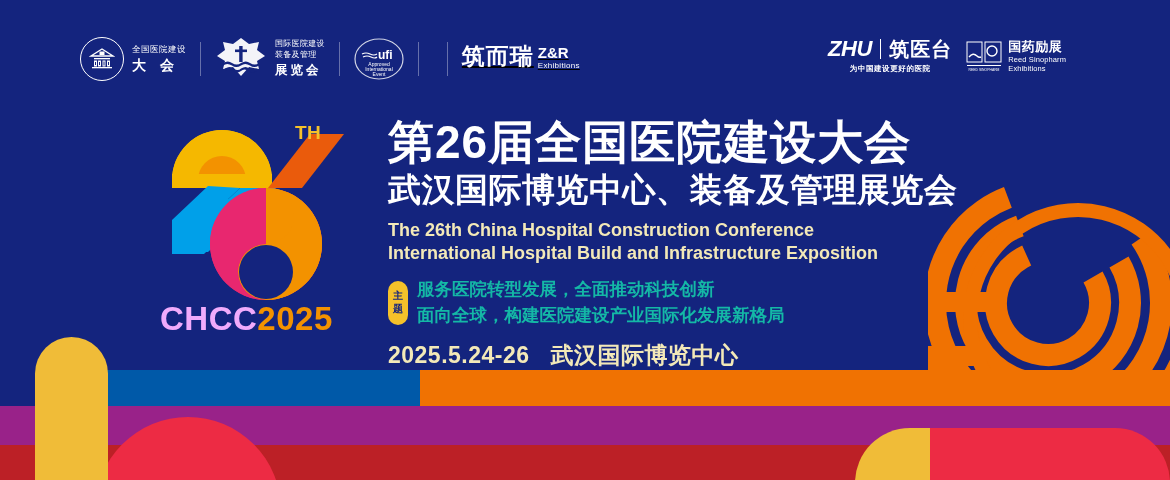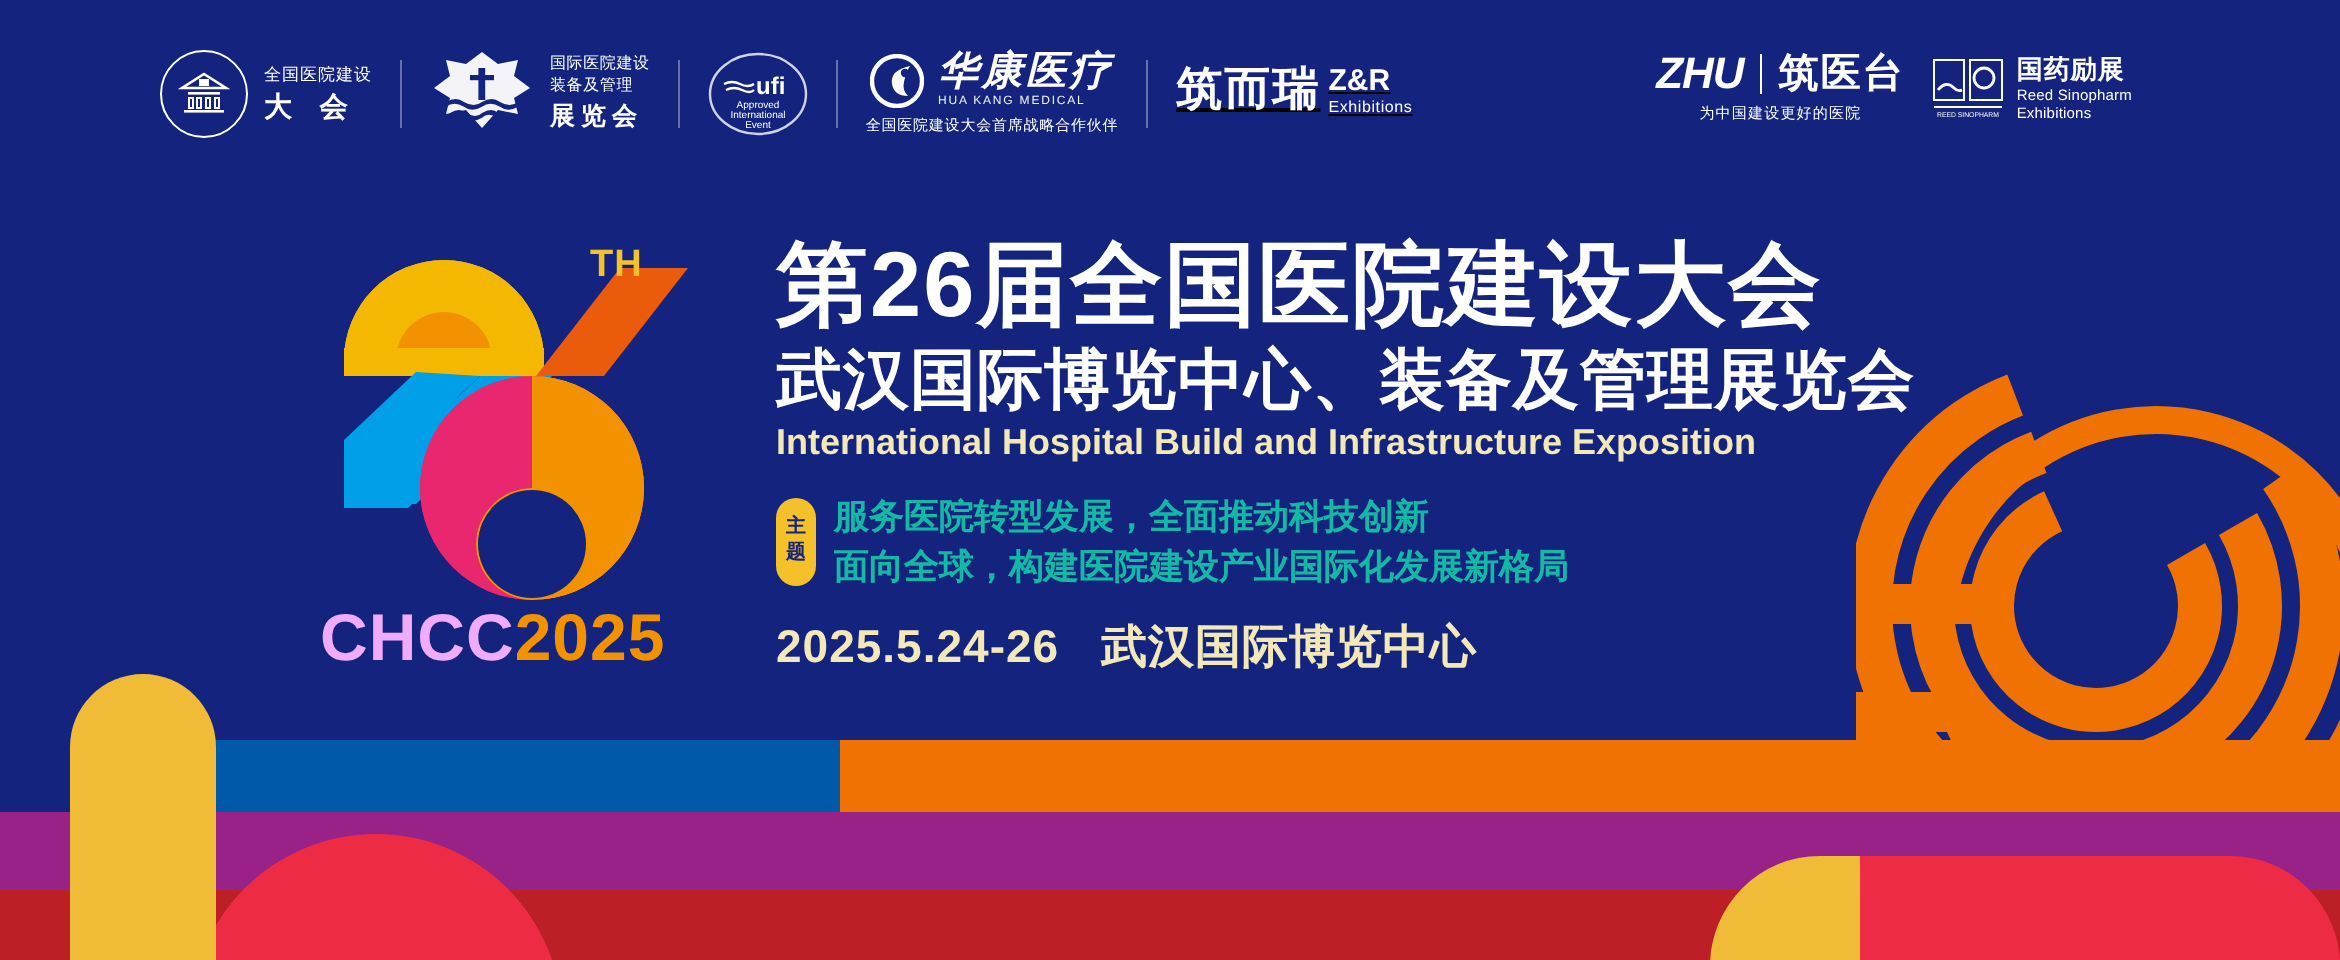--- a/index.html
+++ b/index.html
@@ -8,21 +8,21 @@
 
   #banner {
     position:relative;
     width:1170px; height:480px;
     background:#14247e;
     overflow:hidden;
   }
 
   
   .logo-bar {
-    position:absolute; left:0; top:0; width:1128px; height:95px;
+    position:absolute; left:0; top:12px; width:1128px; height:95px;
     display:flex; align-items:center;
   }
   .logo-left {
     position:absolute; left:80px; top:24px;
     display:flex; align-items:center; gap:0px;
   }
   .logo-right {
     position:absolute; right:62px; top:26px;
     display:flex; align-items:center; gap:14px;
   }
@@ -57,21 +57,21 @@
   .zr-cn { color:#fff; font-size:23px; font-weight:bold; letter-spacing:1px; line-height:1; }
   .zr-en { color:#fff; line-height:1.1; margin-bottom:2px; }
   .zr-en .t1 { font-size:15px; font-weight:bold; letter-spacing:0; }
   .zr-en .t2 { font-size:8px; letter-spacing:.3px; }
 
   .zhu-logo { display:flex; flex-direction:column; align-items:center; }
   .zhu-row { display:flex; align-items:center; gap:8px; }
   .zhu-en { color:#fff; font-size:22px; font-weight:bold; font-style:italic; letter-spacing:-.5px; line-height:1; }
   .zhu-bar { width:1.5px; height:20px; background:#fff; }
   .zhu-cn { color:#fff; font-size:20px; font-weight:bold; letter-spacing:1px; line-height:1; }
-  .zhu-sub { color:#fff; font-size:7.5px; letter-spacing:.6px; margin-top:4px; white-space:nowrap; }
+  .zhu-sub { color:#fff; font-size:7.5px; letter-spacing:.6px; margin-top:4px; white-space:nowrap;font-weight:bold; }
 
   .reed-logo { display:flex; align-items:center; gap:6px; }
   .reed-mark { width:36px; height:30px; position:relative; }
   .reed-txt { color:#fff; line-height:1.2; }
   .reed-txt .r1 { font-size:13px; font-weight:bold; letter-spacing:.5px; }
   .reed-txt .r2 { font-size:7.5px; letter-spacing:.1px; }
   .reed-txt .r3 { font-size:7.5px; letter-spacing:.1px; }
 
   
   .logo26 { position:absolute; left:158px; top:112px; width:200px; height:200px; }
@@ -209,36 +209,20 @@
             <text x="24" y="21" font-family="Liberation Sans, sans-serif" font-size="12" font-weight="bold" fill="#ffffff">ufi</text>
             <text x="25" y="28" font-family="Liberation Sans, sans-serif" font-size="5" fill="#ffffff" text-anchor="middle">Approved</text>
             <text x="25" y="33" font-family="Liberation Sans, sans-serif" font-size="5" fill="#ffffff" text-anchor="middle">International</text>
             <text x="25" y="38" font-family="Liberation Sans, sans-serif" font-size="5" fill="#ffffff" text-anchor="middle">Event</text>
           </g>
         </svg>
       </div>
 
       <div class="vdiv"></div>
 
-      <div class="hk-logo">
-        <div class="hk-row">
-          <div class="hk-mark">
-            <svg viewBox="0 0 27 27" width="27" height="27">
-              <path d="M13.5 1 a12.5 12.5 0 1 0 0 25 a12.5 12.5 0 1 0 0 -25 Z" fill="none" stroke="#fff" stroke-width="2.2"></path>
-              <path d="M20 6 q-10 2 -9 9 q1 6 8 6 q-3 -3 -2 -7 q1 -5 3 -8 Z" fill="#ffffff"></path>
-              <circle cx="17.5" cy="9.5" r="2.1" fill="#14247e"></circle>
-            </svg>
-          </div>
-          <div>
-            <div class="hk-cn">华康医疗</div>
-            <div class="hk-en">HUA KANG MEDICAL</div>
-          </div>
-        </div>
-        <div class="hk-sub">全国医院建设大会首席战略合作伙伴</div>
-      </div>
 
       <div class="vdiv"></div>
 
       <div class="zr-logo">
         <div class="zr-cn">筑而瑞</div>
         <div class="zr-en">
           <div class="t1">Z&amp;R</div>
           <div class="t2">Exhibitions</div>
         </div>
       </div>
@@ -319,20 +303,21 @@
     </svg>
   </div>
   <div class="th-mark">TH</div>
   <div class="chcc2025">
     <span class="c-part">CHCC</span><span class="y-part">2025</span>
   </div>
 
   <div class="main-text">
     <div class="title-cn1">第26届全国医院建设大会</div>
     <div class="title-cn2">武汉国际博览中心、装备及管理展览会</div>
+    <div class="title-en">The 26th China Hospital Construction Conference</div>
     <div class="title-en" style="margin-top:0;">International Hospital Build and Infrastructure Exposition</div>
 
     <div class="theme-block">
       <div class="theme-badge">
         <span>主</span>
         <span>题</span>
       </div>
       <div class="theme-lines">
         <div>服务医院转型发展，全面推动科技创新</div>
         <div>面向全球，构建医院建设产业国际化发展新格局</div>

